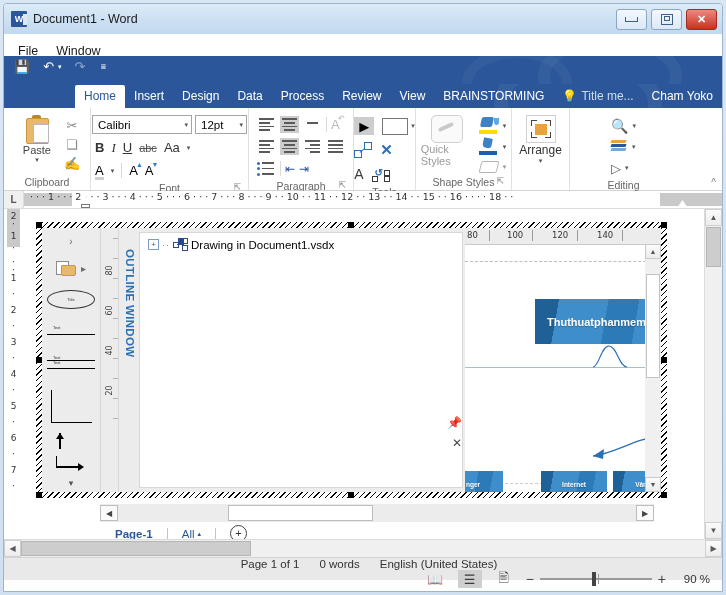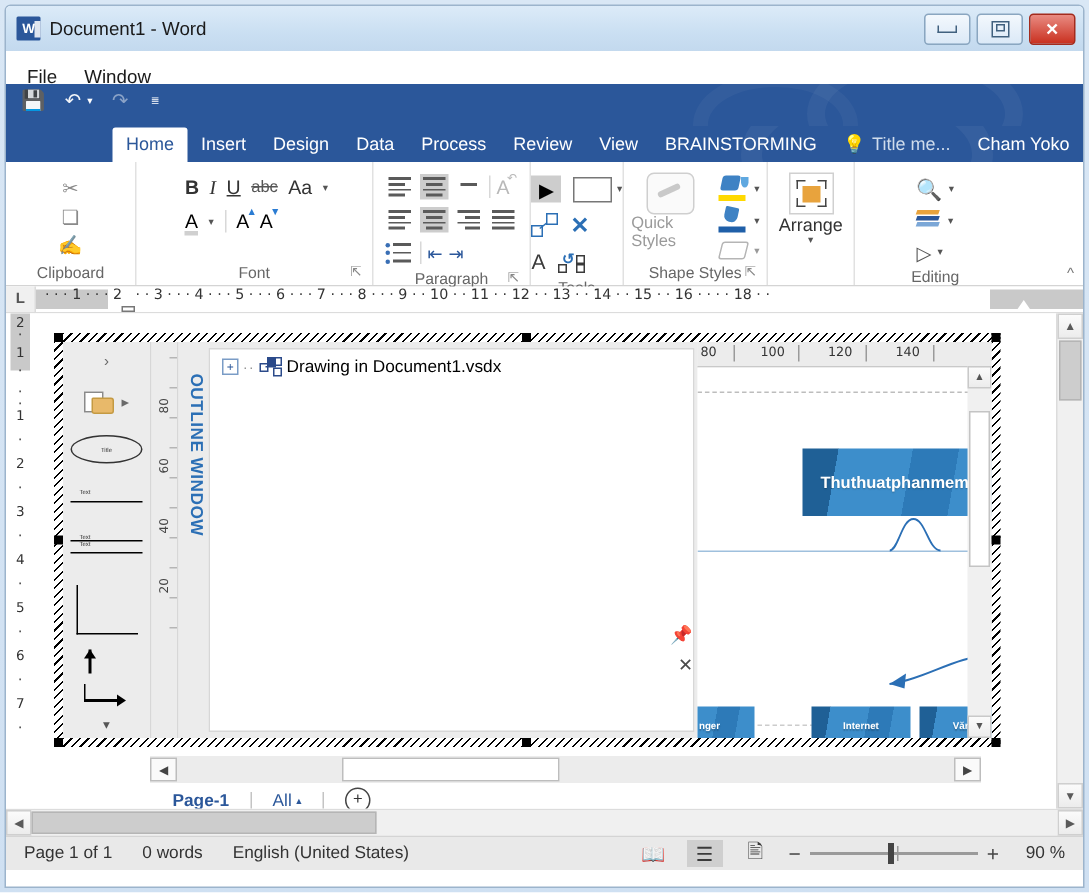--- a/index.html
+++ b/index.html
@@ -356,21 +356,21 @@
   .dochscroll{
     height:17px;background:#f0f0f0;border-top:1px solid #dcdcdc;display:flex;align-items:center;
   }
   .hs-btn{width:17px;height:17px;background:linear-gradient(#fbfbfb,#ececec);border:1px solid #cfcfcf;box-sizing:border-box;display:flex;align-items:center;justify-content:center;font-size:8px;color:#5a5a5a;}
   .hs-track{flex:1;height:17px;background:#f0f0f0;position:relative;}
   .hs-thumb{position:absolute;left:0;top:1px;width:230px;height:15px;background:#cdcdcd;border:1px solid #b5b5b5;box-sizing:border-box;}
 
   
   .statusbar{
     height:22px;background:#e9e9e9;border-top:1px solid #d4d4d4;
-    display:flex;align-items:center;font-size:11.5px;color:#333;
+    display:flex;align-items:center;font-size:11.5px;color:#333;flex-direction:column;
   }
   .sbleft{display:flex;align-items:center;gap:20px;padding-left:12px;}
   .sbright{margin-left:auto;display:flex;align-items:center;gap:10px;padding-right:12px;}
   .viewbtn{width:24px;height:18px;display:flex;align-items:center;justify-content:center;font-size:13px;color:#3a3a3a;}
   .viewbtn.active{background:#cfcfcf;}
   .zoomslider{display:flex;align-items:center;gap:6px;}
   .ztrack{width:112px;height:2px;background:#9a9a9a;position:relative;}
   .zthumb{position:absolute;left:52px;top:-6px;width:4px;height:14px;background:#444;}
   .ztick{position:absolute;left:58px;top:-4px;width:1px;height:10px;background:#9a9a9a;}
   .zsign{font-size:14px;color:#444;line-height:14px;}
@@ -426,32 +426,51 @@
       <span class="bulb">💡</span>
       <span>Title me...</span>
     </div>
     <div class="tab">Cham Yoko</div>
   </div>
 
   <div class="ribbon-body">
 
     <div class="grp" style="width:86px">
       <div class="inner" style="gap:4px;padding-top:4px">
+        <div class="paste">
+          <div class="clipicon">
+            <span class="clip"></span>
+                <span class="board"></span>
+                <span class="page"></span>
+          </div>
+          <div class="pastecap">Paste</div>
+          <div class="caret">▾</div>
+        </div>
         <div class="cliprow">
           <div class="ci">✂</div>
           <div class="ci">❏</div>
           <div class="ci">✍</div>
         </div>
       </div>
       <div class="grplabel">Clipboard</div>
     </div>
 
     <div class="grp" style="width:158px">
       <div class="inner">
         <div class="fontwrap">
+          <div class="fcombos">
+            <div class="combo name">
+              <span class="cv">Calibri</span>
+              <span class="ca">▾</span>
+            </div>
+            <div class="combo size">
+              <span class="cv">12pt</span>
+              <span class="ca">▾</span>
+            </div>
+          </div>
           <div class="frow">
             <span class="fbtn b">B</span>
             <span class="fbtn i">I</span>
             <span class="fbtn u">U</span>
             <span class="fbtn s">abc</span>
             <span class="fbtn">Aa</span>
             <span class="ca" style="font-size:7px;color:#555">▾</span>
           </div>
           <div class="frow">
             <span class="colA">A</span>

